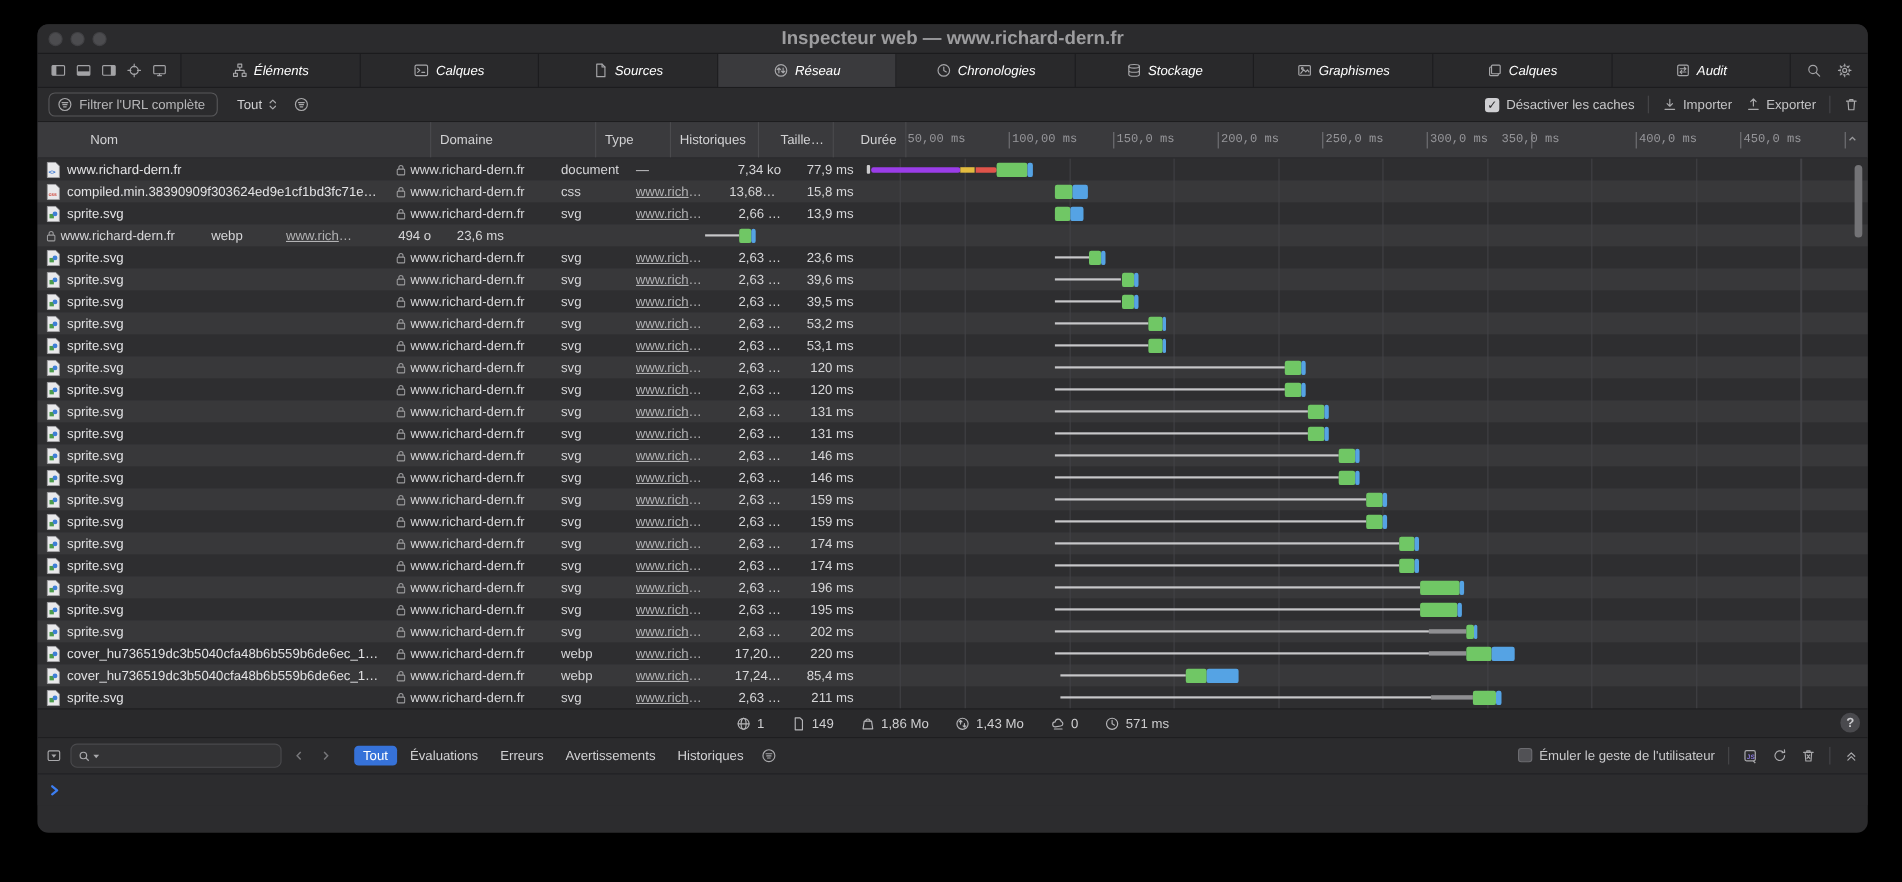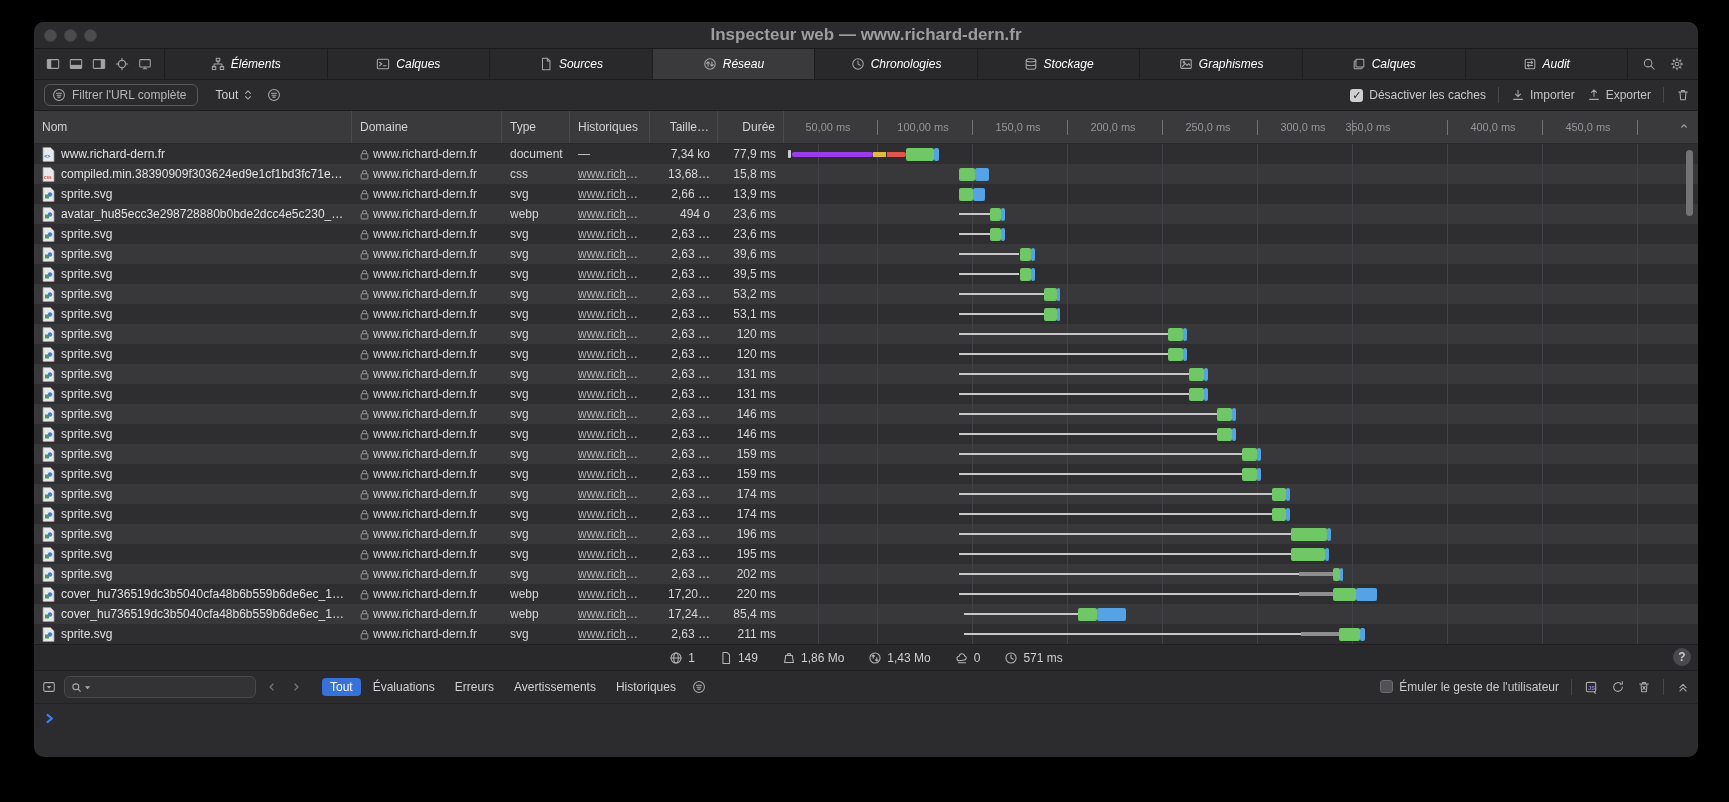--- a/index.html
+++ b/index.html
@@ -26,26 +26,26 @@
   .filter-pill{display:flex;align-items:center;gap:6px;border:1px solid #58585a;border-radius:6px;height:20px;
     padding:0 10px 0 7px;color:#b7b7b9;font-size:12px;}
   .scope{display:flex;align-items:center;gap:3px;color:#d0d0d2;font-size:12px;margin-left:6px;}
   .circle-icon{color:#a9a9ab;display:flex;align-items:center;}
   .nettoolbar .right{position:absolute;right:8px;display:flex;align-items:center;gap:12px;color:#c9c9cb;font-size:12px;}
   .chk{width:13px;height:13px;border-radius:3px;background:#cfcfd2;display:inline-flex;align-items:center;justify-content:center;color:#28282a;font-size:11px;font-weight:bold;}
   .chk.empty{background:#515155;border:1px solid #6c6c70;color:transparent;width:11px;height:11px;}
   .tbbtn{display:flex;align-items:center;gap:5px;color:#c3c3c5;}
   .vdiv{width:1px;height:16px;background:#47474a;}
   
-  .colheader{display:flex;height:32px;background:#3a3a3d;border-bottom:1px solid #29292b;color:#d2d2d4;font-size:12px;position:relative;}
+  .colheader{display:flex;height:32px;background:#3a3a3d;border-bottom:1px solid #29292b;color:#d2d2d4;font-size:12px;position:relative;padding-left:40px;}
   .colheader .cell{display:flex;align-items:center;padding:0 8px;border-right:1px solid #4b4b4e;box-sizing:border-box;}
   .c-name{width:318px;}.c-domain{width:150px;}.c-type{width:68px;}.c-init{width:80px;}.c-size{width:68px;}.c-dur{width:66px;}
   .c-graph{flex:1;position:relative;border-right:none !important;}
   .cell.r{justify-content:flex-end;}
-  .tick-label{position:absolute;top:0;height:32px;line-height:32px;font-size:11px;color:#96969a;text-align:center;}
+  .tick-label{position:absolute;top:0;height:32px;line-height:32px;font-size:11px;color:#96969a;text-align:left;font-family:Liberation Mono, monospace;}
   .tick-mark{position:absolute;top:9px;width:1px;height:15px;background:#737377;}
   .collapse{position:absolute;right:8px;top:9px;color:#9b9b9e;}
   
   .rows{position:relative;height:500px;background:#2e2e30;overflow:hidden;}
   .gridlines{position:absolute;left:750px;right:0;top:0;bottom:0;z-index:1;pointer-events:none;
     background-image:repeating-linear-gradient(to right,#424246 0 1px,transparent 1px 95px);background-position-x:93px;}
   .row{display:flex;height:20px;font-size:12px;color:#d6d6d8;}
   .row:nth-child(even){background:#38383a;}
   .row .cell{display:flex;align-items:center;padding:0 8px;box-sizing:border-box;white-space:nowrap;overflow:hidden;}
   .fname{color:#e2e2e4;overflow:hidden;text-overflow:ellipsis;white-space:nowrap;}
@@ -399,21 +399,21 @@
             </svg>
           </span>
       <span style="overflow:hidden;text-overflow:ellipsis;">www.richard-dern.fr</span>
     </div>
     <div class="cell c-type">
           <span>css</span>
         </div>
     <div class="cell c-init">
           <span class="init-link">www.richard-d…</span>
         </div>
-    <div class="cell c-size r" style="justify-content:flex-end">
+    <div class="cell c-size r" style="justify-content:center">
           <span>13,68…</span>
         </div>
     <div class="cell c-dur r" style="justify-content:flex-end">
           <span>15,8 ms</span>
         </div>
     <div class="graph-cell">
           <div class="seg green" style="left: 174.7px; width: 16.15px;"></div>
           <div class="seg blue" style="left: 190.85px; width: 13.87px;"></div>
         </div>
   </div>
@@ -450,30 +450,20 @@
     <div class="cell c-dur r" style="justify-content:flex-end">
           <span>13,9 ms</span>
         </div>
     <div class="graph-cell">
           <div class="seg green" style="left: 174.7px; width: 14.25px;"></div>
           <div class="seg blue" style="left: 188.95px; width: 12.16px;"></div>
         </div>
   </div>
 
   <div class="row">
-    <div class="cell c-name">
-      <span class="ficon">
-            <svg width="13" height="15" viewBox="0 0 13 15">
-              <path d="M1 .5h7.5L12 4v10.5H1z" fill="#e9e9eb" stroke="#9a9a9c" stroke-width=".8"></path>
-              <rect x="3" y="7.5" width="4" height="4" fill="#4d9b4d"></rect>
-              <circle cx="8" cy="7.5" r="2.2" fill="#3f7fd6"></circle>
-            </svg>
-          </span>
-      <span class="fname">avatar_hu85ecc3e298728880b0bde2dcc4e5c230_…</span>
-    </div>
     <div class="cell c-domain">
       <span class="lock">
             <svg width="9" height="11" viewBox="0 0 12 14" fill="none" stroke="currentColor" stroke-width="1.3">
               <rect x="1.5" y="6" width="9" height="7" rx="1.2"></rect>
               <path d="M3.5 6V4a2.5 2.5 0 0 1 5 0v2"></path>
             </svg>
           </span>
       <span style="overflow:hidden;text-overflow:ellipsis;">www.richard-dern.fr</span>
     </div>
     <div class="cell c-type">

